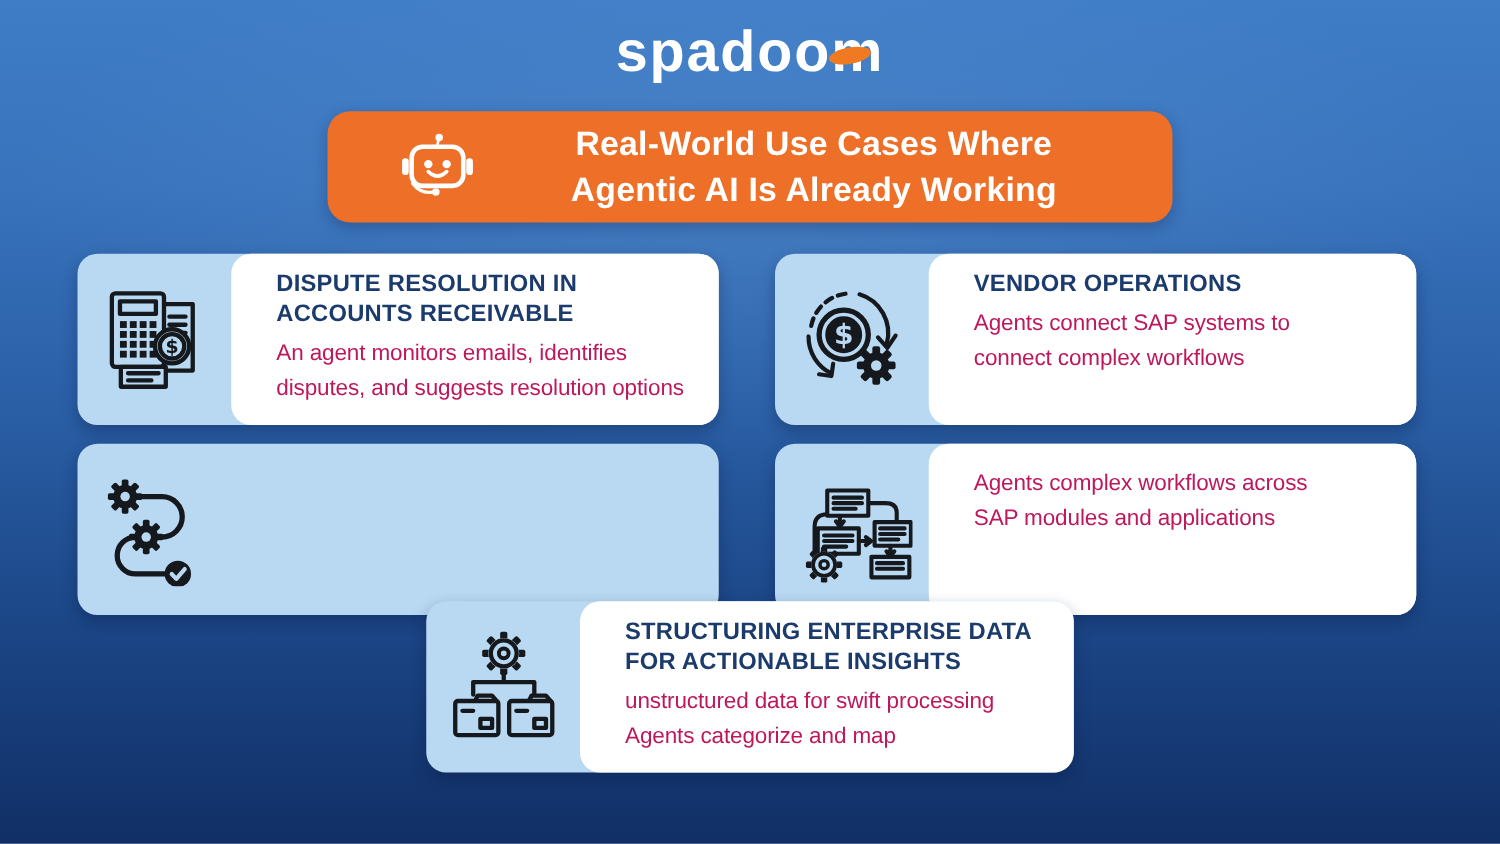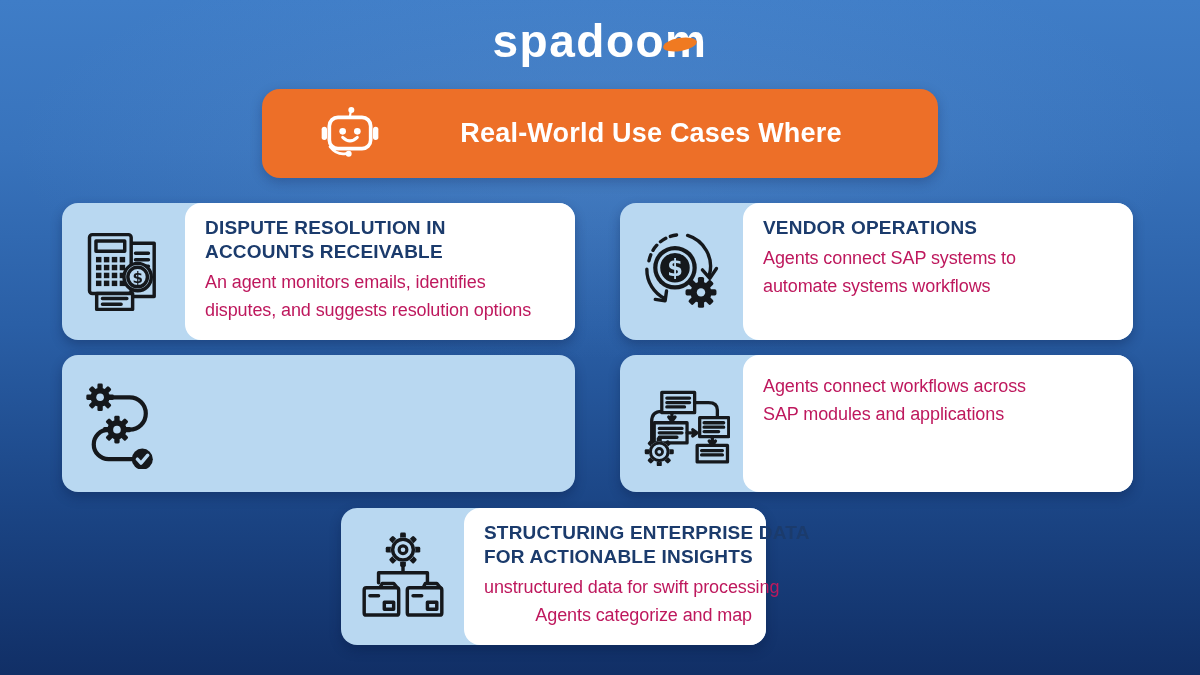--- a/index.html
+++ b/index.html
@@ -24,31 +24,31 @@
     box-shadow:0 4px 12px rgba(10,20,60,.25);}
   .banner-robot{margin-left:56px;width:64px;height:62px;flex:0 0 auto;}
   .banner-titles{flex:1;text-align:center;padding-right:18px;color:#fff;
     font-size:27px;font-weight:700;line-height:37px;letter-spacing:.2px;}
   
   .card{position:absolute;width:513px;height:137px;background:#B9D8F1;
     border-radius:16px;box-shadow:0 5px 12px rgba(8,20,55,.30);}
   .card-icon{position:absolute;left:0;top:0;width:123px;height:137px;
     display:flex;align-items:center;justify-content:center;}
   .card-panel{position:absolute;left:123px;top:0;right:0;bottom:0;background:#FFFFFF;
-    border-radius:16px;padding:13px 14px 10px 20px;box-sizing:border-box;}
+    border-radius:16px;padding:13px 14px 10px 36px;box-sizing:border-box;}
   .card-title{color:#1B3B6C;font-size:19px;font-weight:700;line-height:24px;
     letter-spacing:.2px;white-space:nowrap;}
   .card-desc{color:#be185d;font-size:18px;line-height:27.5px;margin-top:5px;
     letter-spacing:-0.1px;white-space:nowrap;}
   .tl,.bl{display:block;}
   .c1{left:62px;top:203px;}
   .c2{left:620px;top:203px;}
   .c3{left:62px;top:355px;}
   .c4{left:620px;top:355px;}
-  .c5{left:341px;top:508px;width:425px;text-align:right;}
+  .c5{left:341px;top:481px;width:518px;}
   .icon-svg{display:block;}
 </style>
 </head>
 <body>
 
 <div class="stage">
 
   <div class="logo">
     <span>spadoom</span>
     <span class="logo-accent"></span>
@@ -62,20 +62,21 @@
       <rect x="5.5" y="31" width="8" height="20" rx="4" fill="#fff"></rect>
       <rect x="82.5" y="31" width="8" height="20" rx="4" fill="#fff"></rect>
       <circle cx="37" cy="38" r="5" fill="#fff"></circle>
       <circle cx="59" cy="38" r="5" fill="#fff"></circle>
       <path d="M37,47 Q48,57.5 59,47" stroke="#fff" stroke-width="4.5" fill="none" stroke-linecap="round"></path>
       <path d="M18,61 Q28,74 42,71.5" stroke="#fff" stroke-width="4" fill="none" stroke-linecap="round"></path>
       <circle cx="46" cy="71.5" r="4.5" fill="#fff"></circle>
     </svg>
     <div class="banner-titles">
       <span class="tl">Real-World Use Cases Where</span>
+      <span class="tl">Agentic AI Is Already Working</span>
     </div>
   </div>
 
   <div class="card c1">
     <div class="card-icon">
       <svg class="icon-svg" width="92" height="92" viewBox="0 0 64 64" stroke="#15181C" stroke-width="2.4" fill="none" stroke-linejoin="round" stroke-linecap="round">
         <rect x="26" y="12" width="27" height="37"></rect>
         <path d="M40,19 H49 M40,23.5 H49 M40,28 H49"></path>
         <rect x="8" y="6" width="29" height="41" rx="2" fill="#B9D8F1"></rect>
         <rect x="12.5" y="10.5" width="20" height="7"></rect>
@@ -136,21 +137,21 @@
           <circle r="3" fill="#B9D8F1"></circle>
         </g>
       </svg>
     </div>
     <div class="card-panel">
       <div class="card-title">
         <span class="tl">VENDOR OPERATIONS</span>
       </div>
       <div class="card-desc">
         <span class="bl">Agents connect SAP systems to</span>
-        <span class="bl">automate systems workflows</span>
+        <span class="bl">connect complex workflows</span>
       </div>
     </div>
   </div>
 
   <div class="card c3">
     <div class="card-icon">
       <svg class="icon-svg" width="90" height="90" viewBox="0 0 64 64" stroke="#15181C" fill="none" stroke-linejoin="round" stroke-linecap="round">
         <path d="M17,13 H36 a11.5,11.5 0 0 1 0,23 H21 a10.5,10.5 0 0 0 0,21 h21" stroke-width="3"></path>
         <g transform="translate(15,13)" fill="#15181C" stroke="none">
           <rect x="-1.9" y="-9.8" width="3.8" height="19.6" rx="1"></rect>
@@ -198,21 +199,21 @@
             <rect x="-2" y="-11.5" width="4" height="23" rx="1" transform="rotate(135)"></rect>
           </g>
           <circle r="8.2" fill="#B9D8F1" stroke="none"></circle>
           <circle r="7" stroke-width="2.4"></circle>
           <circle r="2.6" stroke-width="2.2"></circle>
         </g>
       </svg>
     </div>
     <div class="card-panel">
       <div class="card-desc">
-        <span class="bl">Agents connect workflows across</span>
+        <span class="bl">Agents complex workflows across</span>
         <span class="bl">SAP modules and applications</span>
       </div>
     </div>
   </div>
 
   <div class="card c5">
     <div class="card-icon">
       <svg class="icon-svg" width="92" height="92" viewBox="0 0 64 64" stroke="#15181C" stroke-width="2.4" fill="none" stroke-linejoin="round" stroke-linecap="round">
         <g transform="translate(32,13)">
           <g fill="#15181C" stroke="none">

